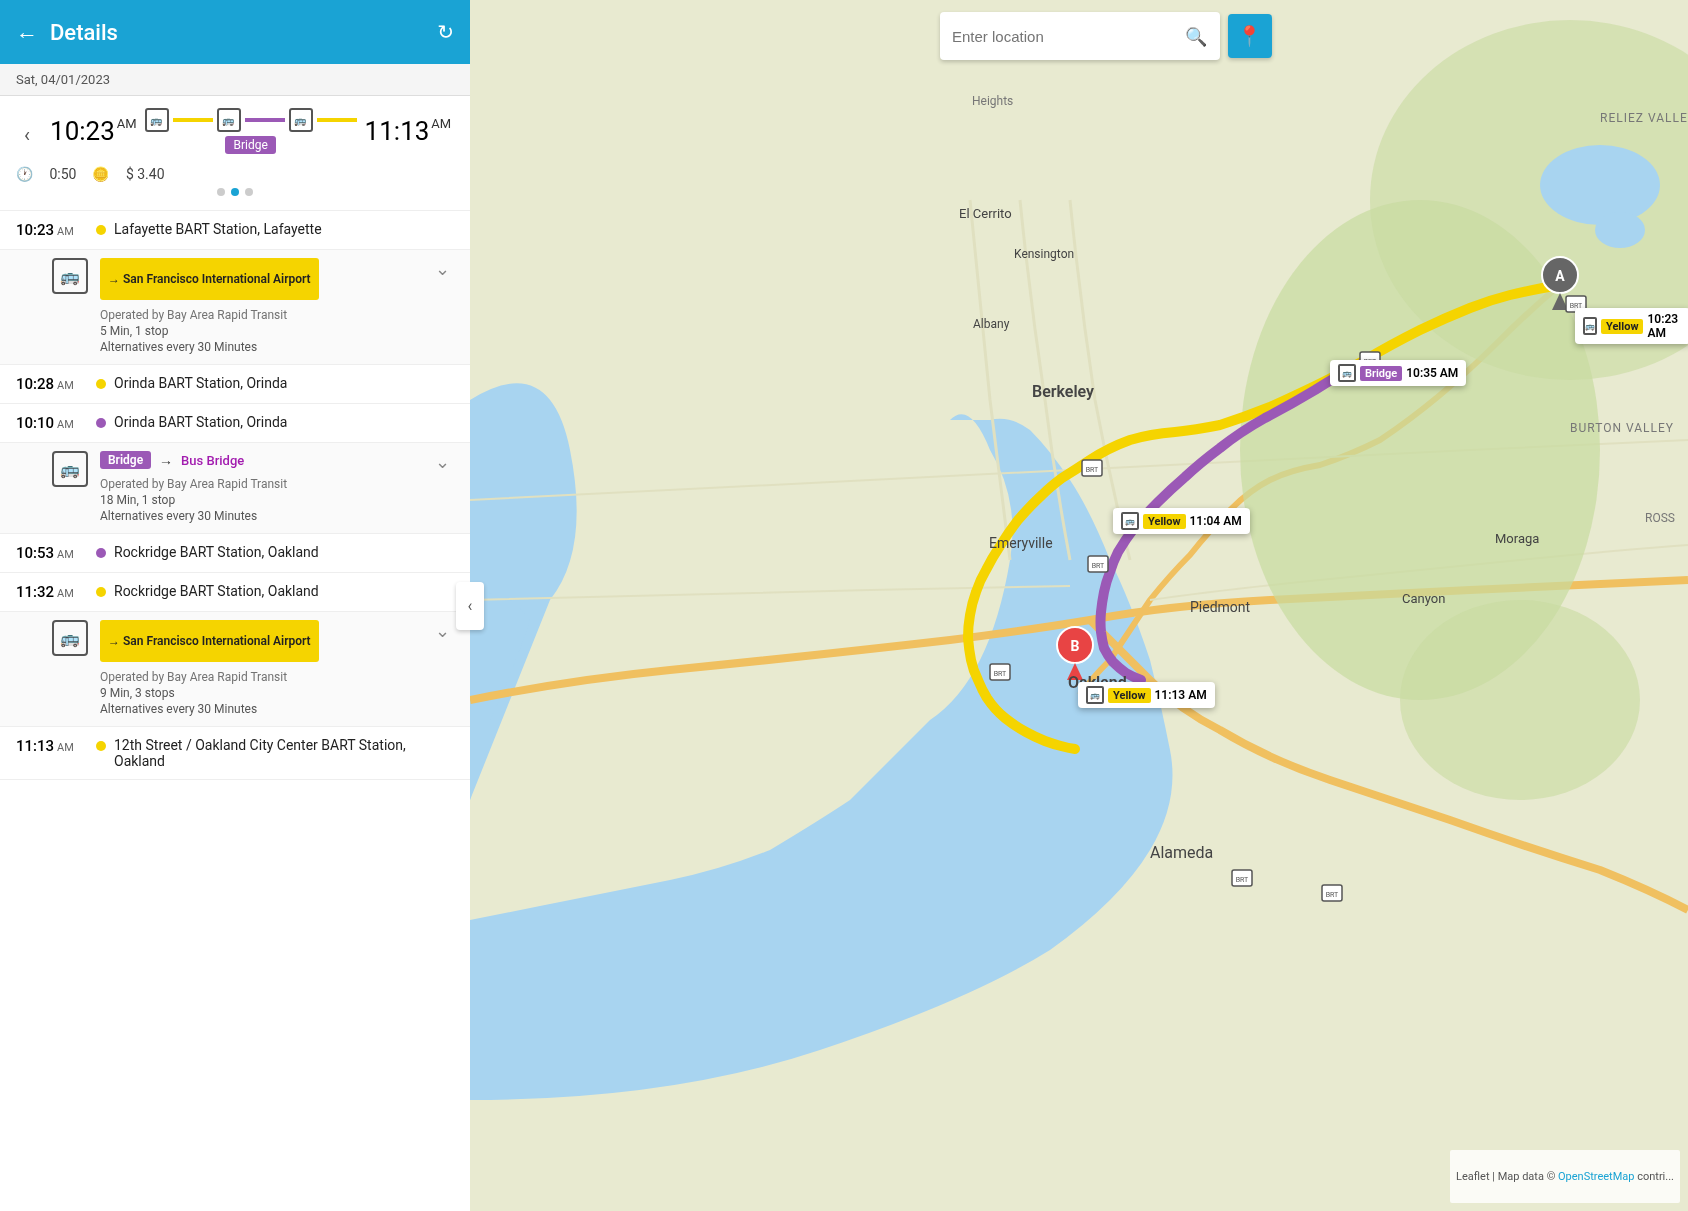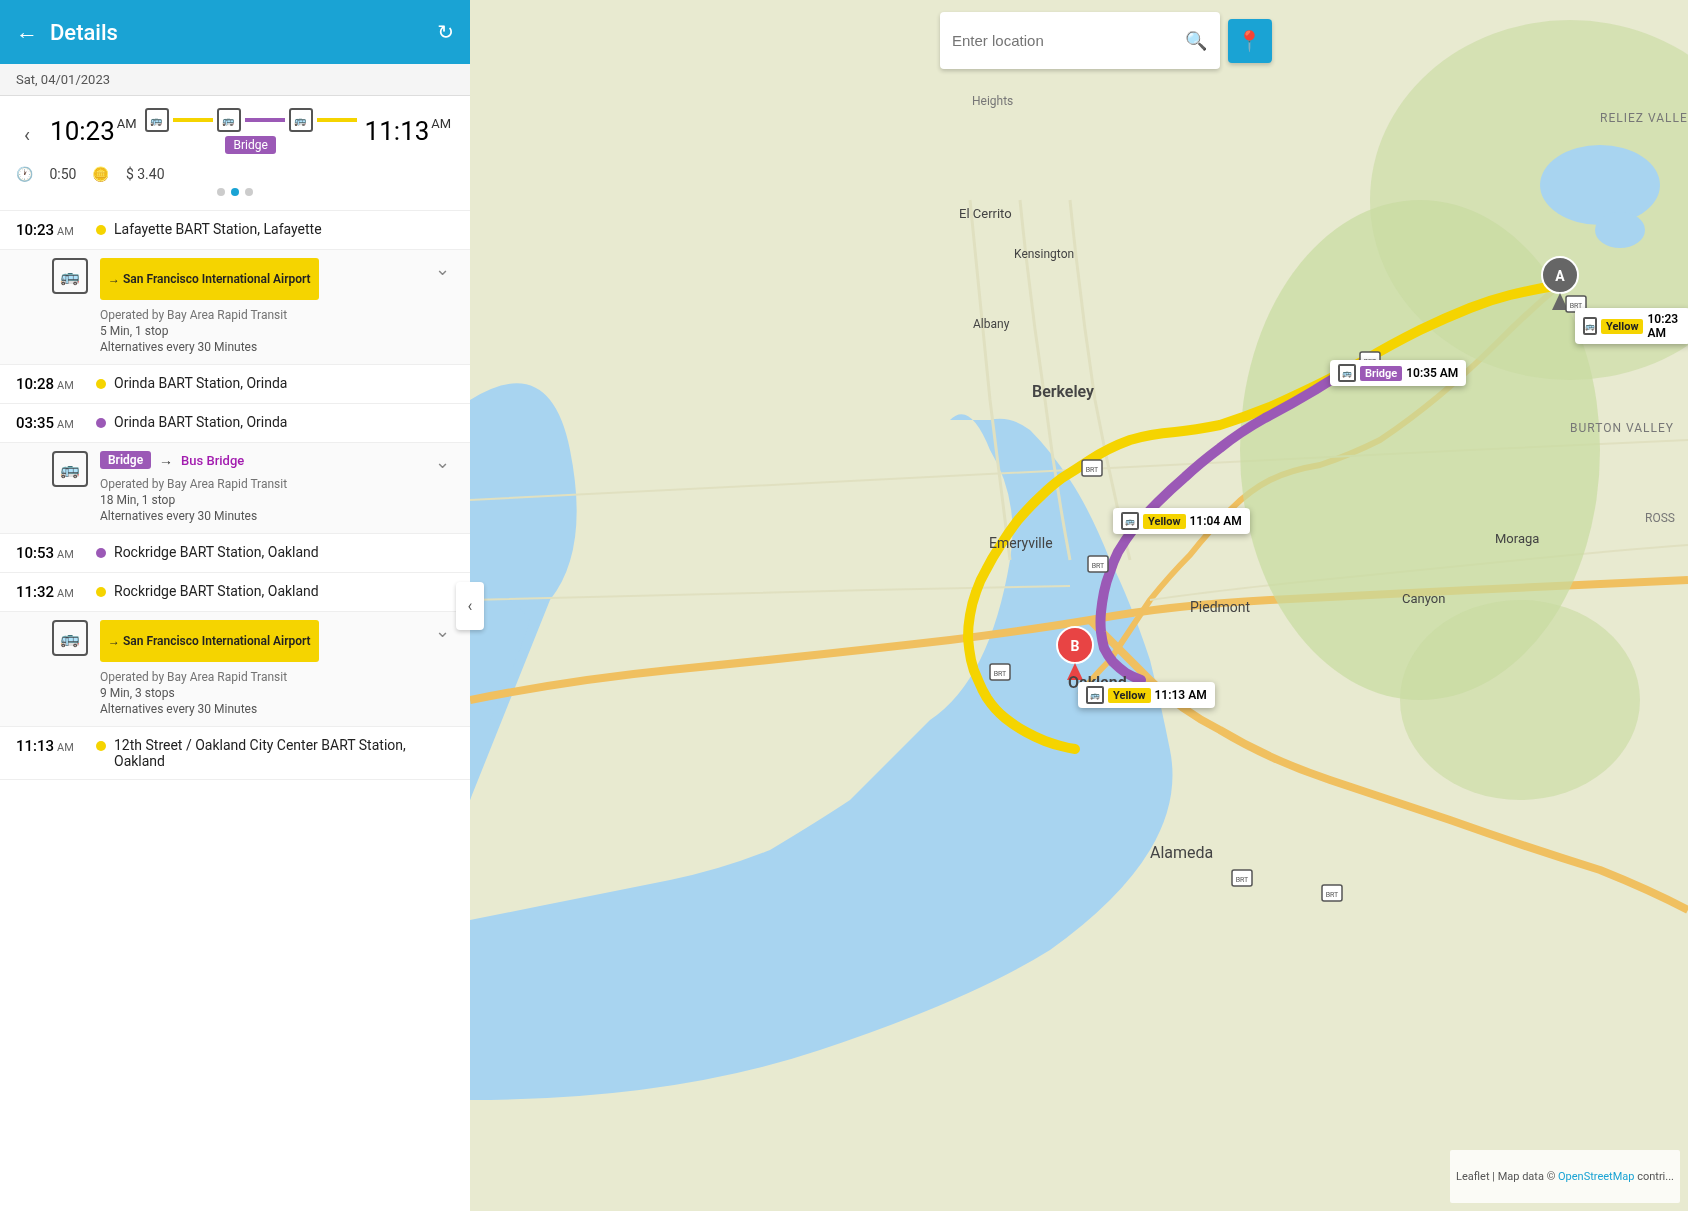--- a/index.html
+++ b/index.html
@@ -253,21 +253,21 @@
       align-items: center;
       gap: 8px;
       z-index: 20;
     }
     .search-box {
       background: white;
       border-radius: 4px;
       display: flex;
       align-items: center;
       padding: 0 12px;
-      height: 57px;
+      height: 48px;
       width: 280px;
       box-shadow: 0 2px 4px rgba(0,0,0,0.2);
       justify-content: flex-end;
     }
     .search-input {
       border: none;
       outline: none;
       font-size: 15px;
       flex: 1;
       color: #aaa;
@@ -432,21 +432,21 @@
       <div class="stop-time">
         <span class="stop-time-hr">10:28</span>
         <span class="stop-time-ampm">AM</span>
       </div>
       <div style="width:10px;height:10px;border-radius:50%;background:#f5d400;margin-right:8px;margin-top:4px;flex-shrink:0;"></div>
       <span class="stop-name">Orinda BART Station, Orinda</span>
     </div>
 
     <div class="stop-row">
       <div class="stop-time">
-        <span class="stop-time-hr">03:35</span>
+        <span class="stop-time-hr">10:10</span>
         <span class="stop-time-ampm">AM</span>
       </div>
       <div style="width:10px;height:10px;border-radius:50%;background:#9b59b6;margin-right:8px;margin-top:4px;flex-shrink:0;"></div>
       <span class="stop-name">Orinda BART Station, Orinda</span>
     </div>
 
     <div class="route-detail">
       <div class="route-row-inner">
         <div class="route-icon-box">🚌</div>
         <div style="flex:1;">

